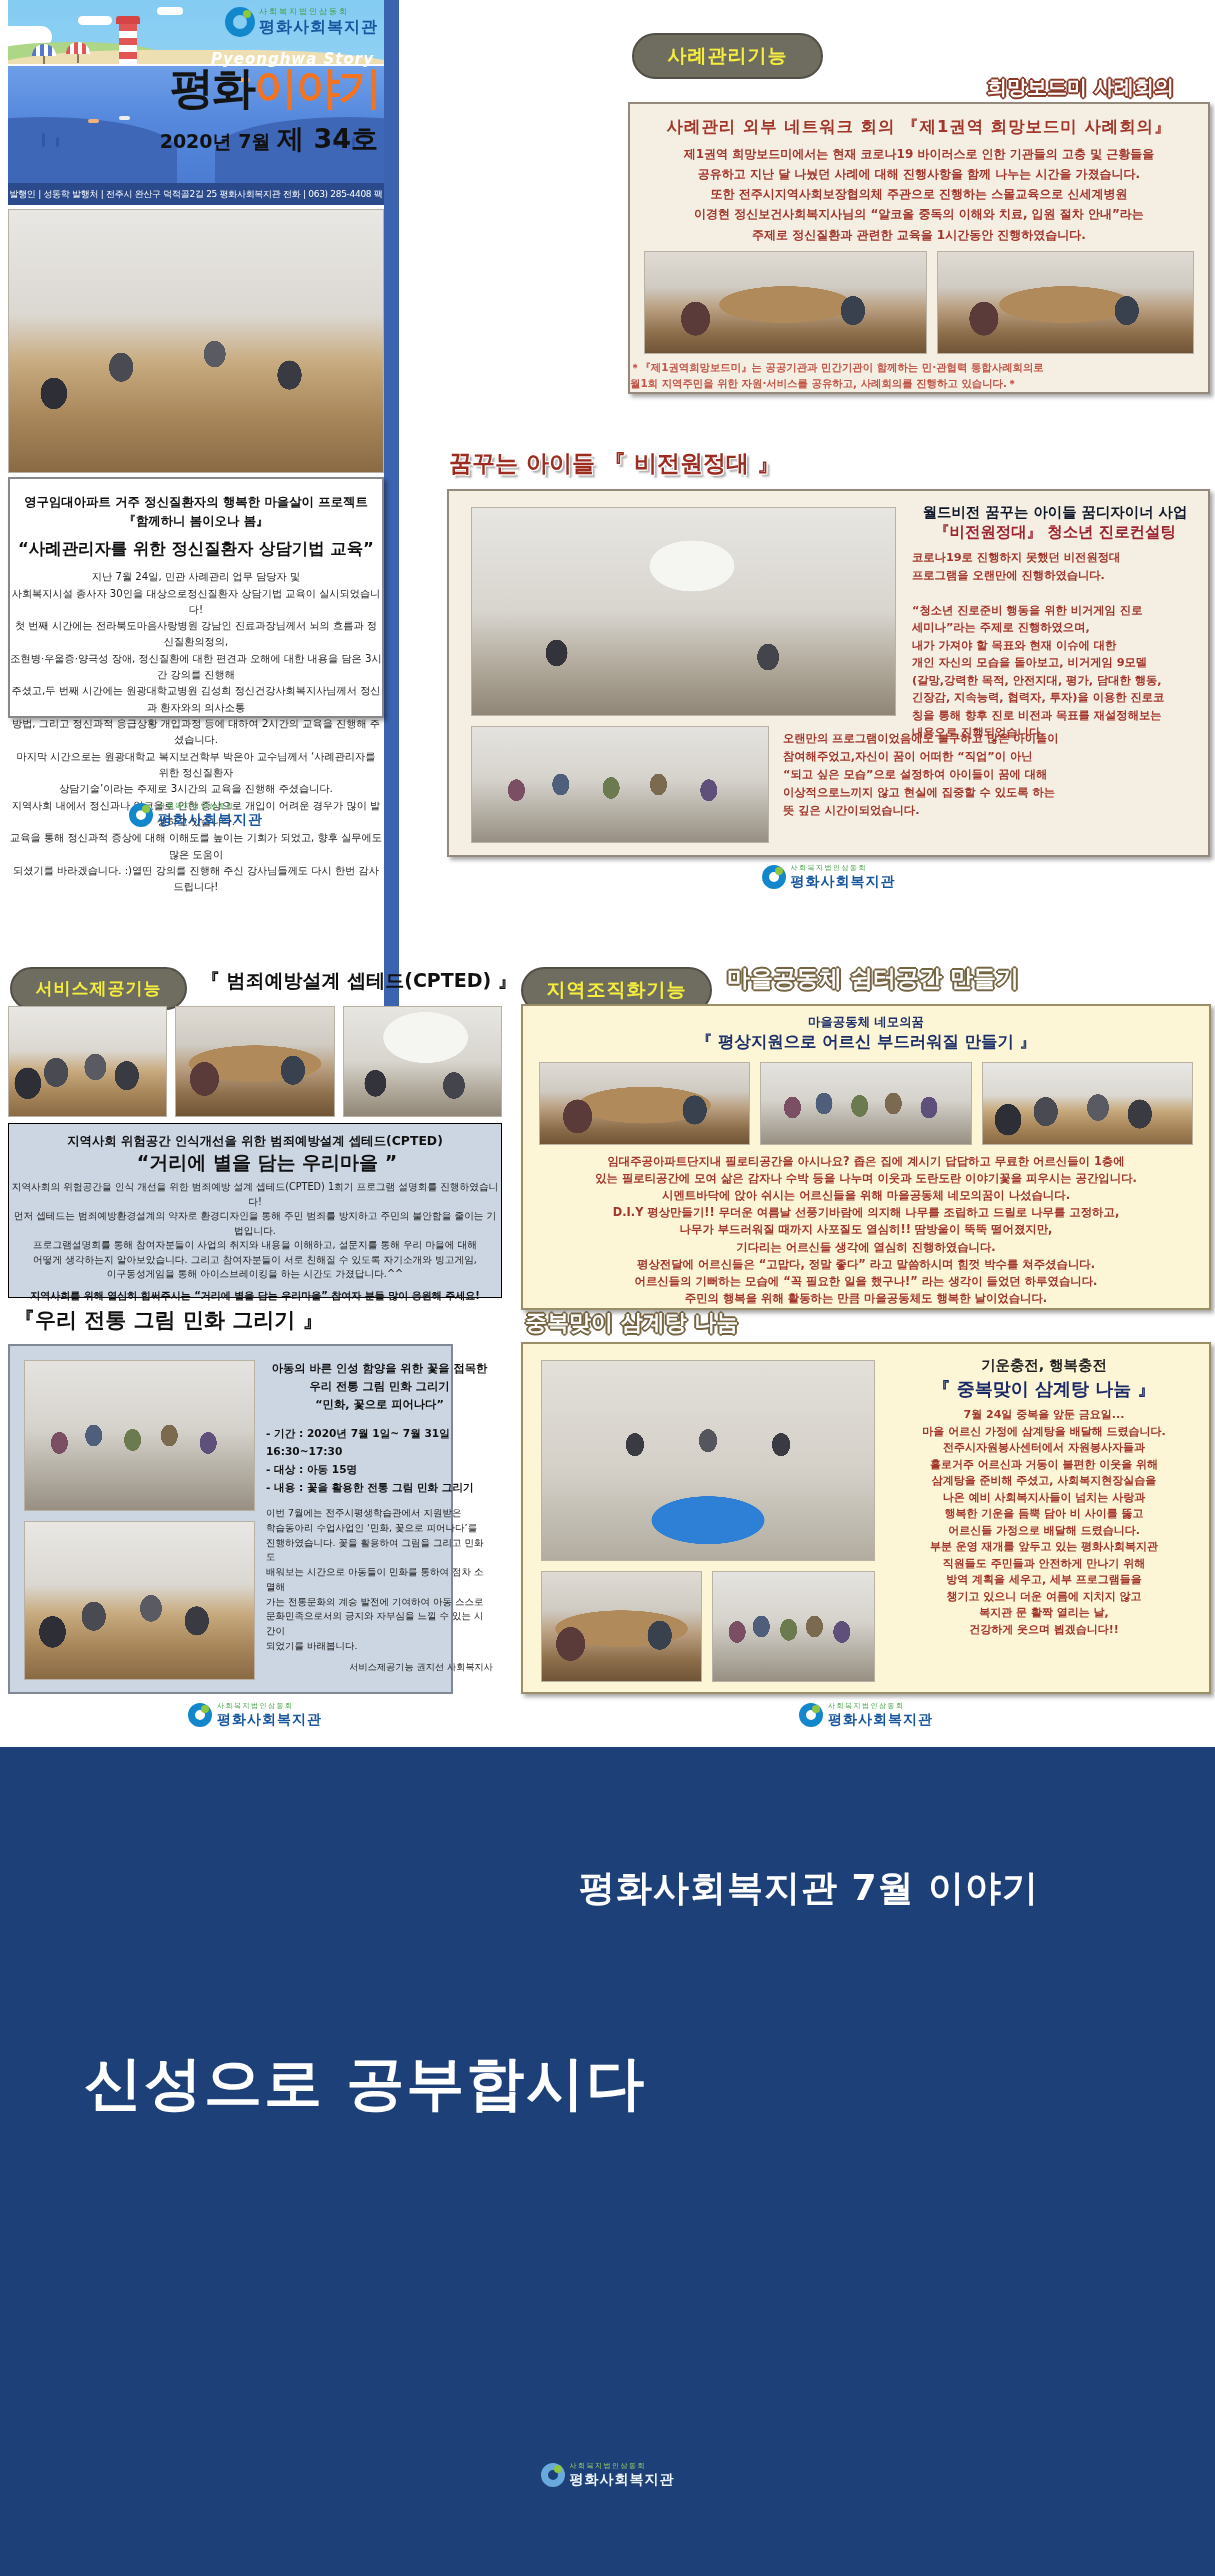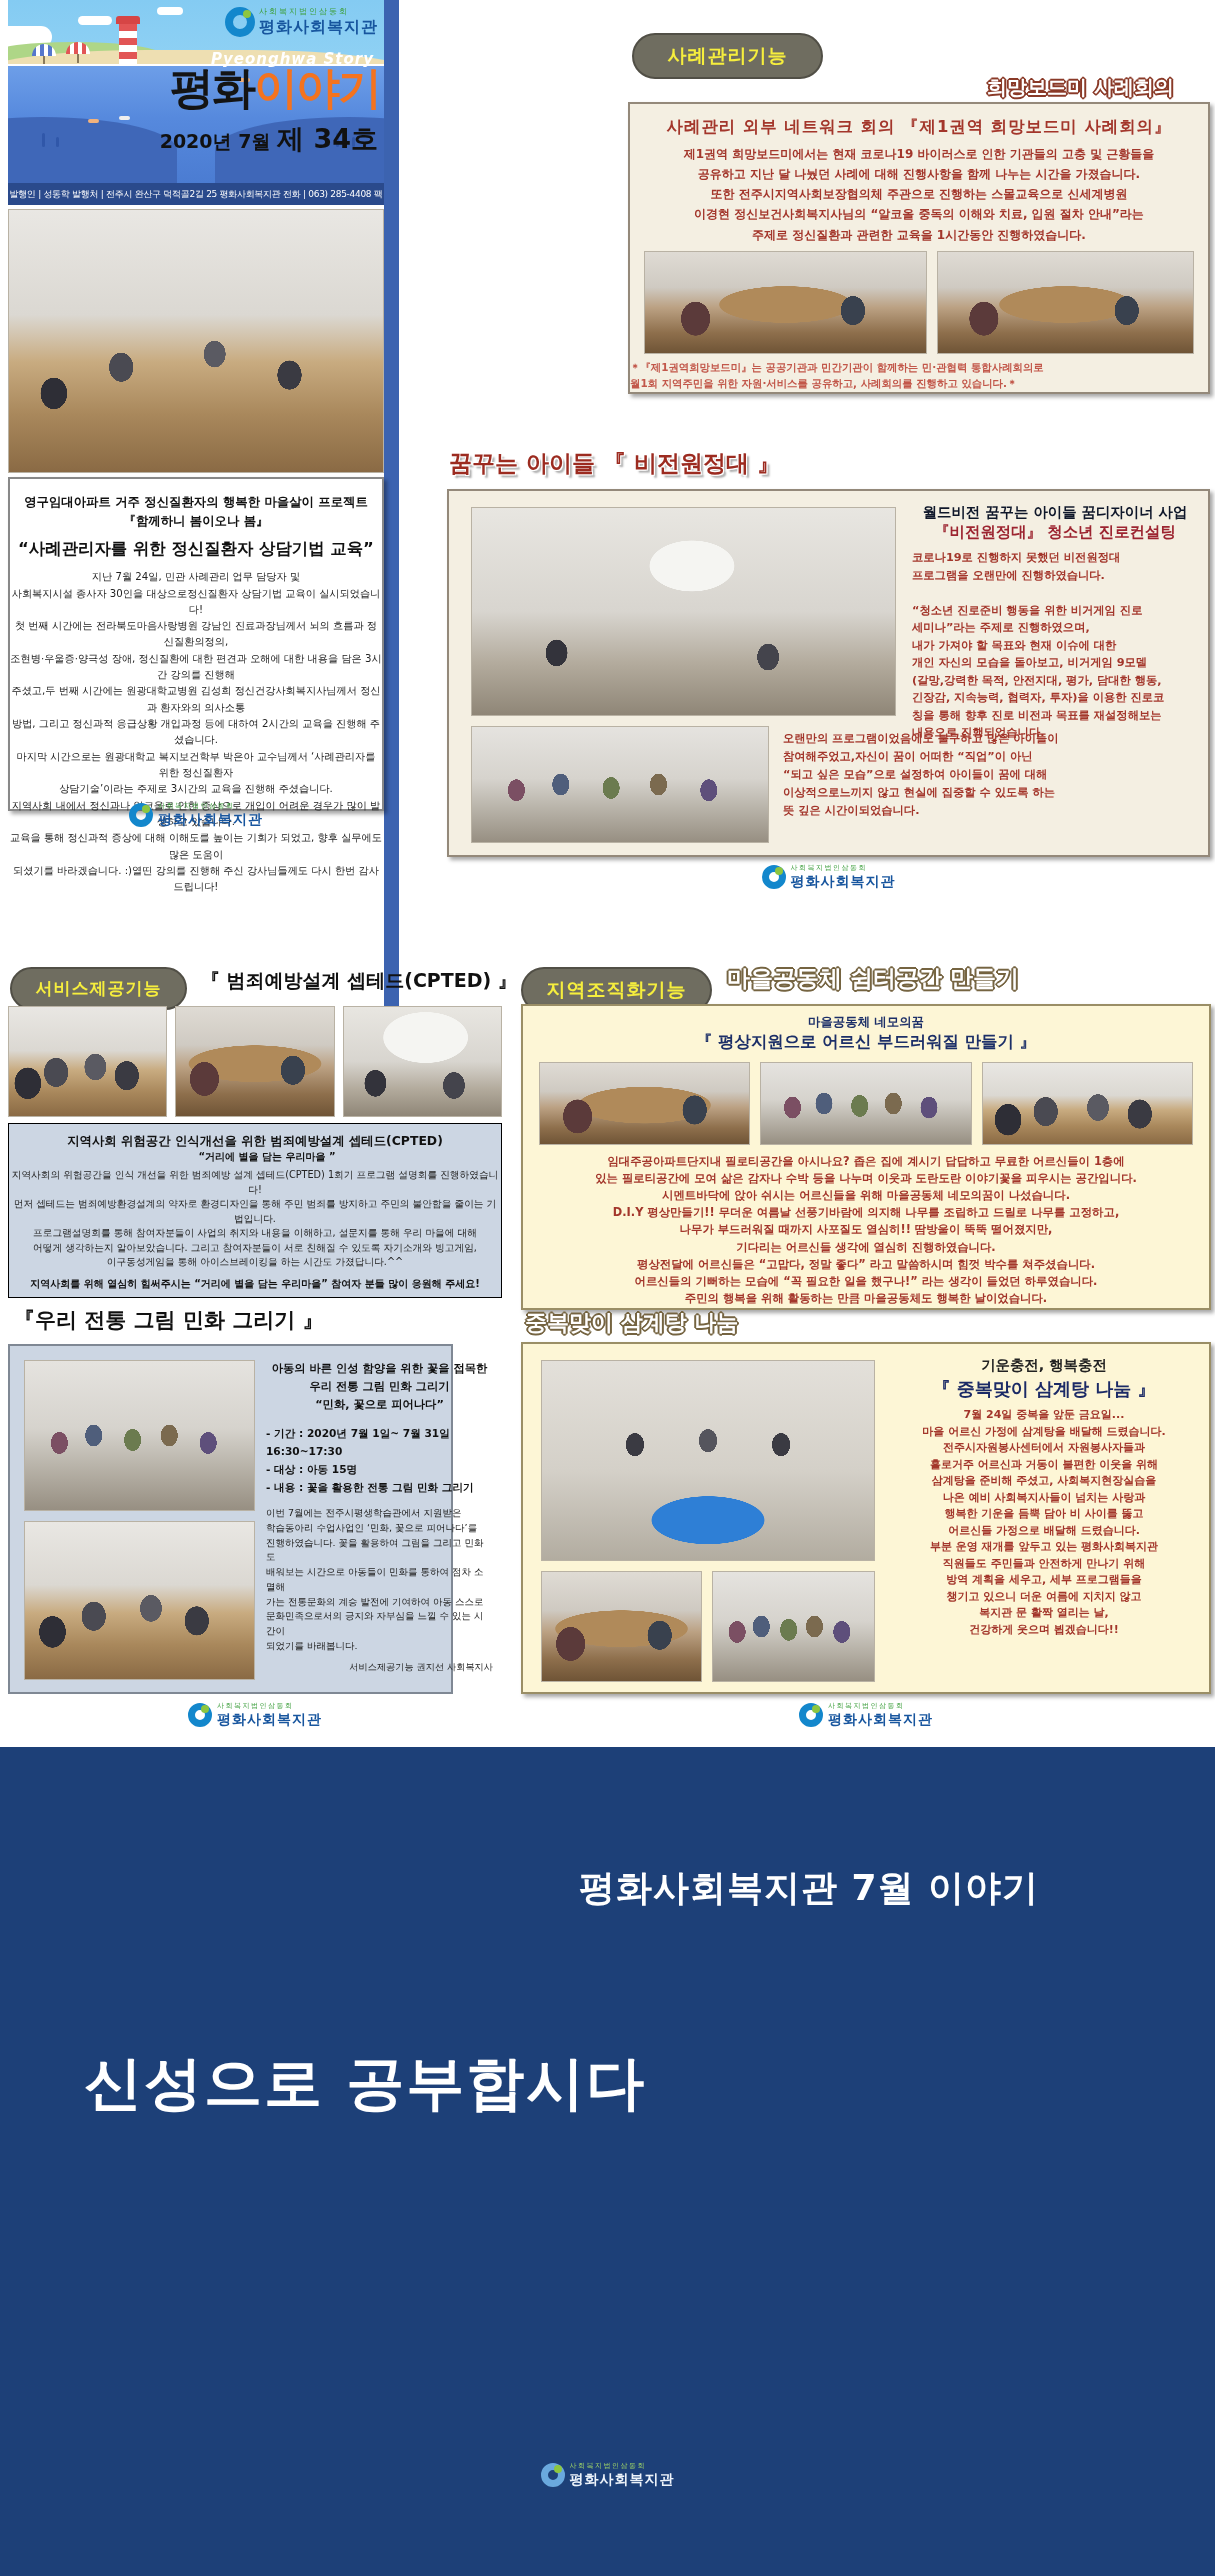--- a/index.html
+++ b/index.html
@@ -76,21 +76,21 @@
   .ot-red { text-shadow:2px 0 0 #8a3a28,-2px 0 0 #8a3a28,0 2px 0 #8a3a28,0 -2px 0 #8a3a28,1px 1px 0 #8a3a28,-1px -1px 0 #8a3a28,1px -1px 0 #8a3a28,-1px 1px 0 #8a3a28; }
   .ot-olive { text-shadow:2px 0 0 #756441,-2px 0 0 #756441,0 2px 0 #756441,0 -2px 0 #756441,1px 1px 0 #756441,-1px -1px 0 #756441,1px -1px 0 #756441,-1px 1px 0 #756441; }
 
   .box { position:absolute; box-sizing:border-box; }
   .beige  { background:#f4efe2; border:2px solid #94897a; box-shadow:3px 3px 4px rgba(0,0,0,.35); }
   .yellow { background:#fdf6d6; border:2px solid #9a8e66; box-shadow:3px 3px 4px rgba(0,0,0,.35); }
   .bluegray { background:#ccd6e3; }
 
   
   .big-photo { position:absolute; left:8px; top:209px; width:376px; height:264px; }
-  .article-box { position:absolute; left:8px; top:477px; width:376px; height:334px; background:#fff; border:2px solid #888; box-shadow:3px 3px 4px rgba(0,0,0,.35); box-sizing:border-box; text-align:center; padding-top:14px; }
+  .article-box { position:absolute; left:8px; top:477px; width:376px; height:241px; background:#fff; border:2px solid #888; box-shadow:3px 3px 4px rgba(0,0,0,.35); box-sizing:border-box; text-align:center; padding-top:14px; }
   .a-sub { font-size:12.4px; font-weight:bold; color:#111; line-height:1.5; }
   .a-title { font-size:16.4px; font-weight:bold; color:#111; margin:8px 0 9px; }
   .a-body { font-size:10.2px; line-height:1.6; color:#222; }
 
   .org-logo { position:absolute; display:flex; align-items:center; gap:5px; justify-content:center; }
   .org-logo .ring { width:24px; height:24px; border-width:7px; }
   .ol-txt { text-align:left; }
   .ol-org { font-size:7px; color:#3fa03f; letter-spacing:1.5px; }
   .ol-name { font-size:14px; font-weight:bold; color:#17559e; letter-spacing:1px; }
   .logo-light .ring { border-color:#6aa9de; }
@@ -115,21 +115,21 @@
   .db-t2 { font-size:15.4px; font-weight:bold; color:#9c2430; text-align:center; margin-bottom:6px; }
   .db-b1 { font-size:11.3px; color:#a3362b; line-height:1.55; font-weight:bold; text-align:left; }
   .db-b2 { position:absolute; left:334px; top:239px; width:415px; font-size:11.3px; color:#a3362b; line-height:1.6; font-weight:bold; text-align:left; }
 
   
   .cpted-header { position:absolute; left:201px; top:968px; font-size:19px; font-weight:bold; color:#111; }
   .photo-row-service { position:absolute; left:8px; top:1006px; width:494px; height:111px; display:flex; gap:8px; }
   .photo-row-service .photo { flex:1; }
   .cpted-box { left:8px; top:1123px; width:494px; height:175px; border:1px solid #000000; text-align:center; }
   .cp-s1 { margin-top:9px; font-size:12.4px; font-weight:bold; color:#111; }
-  .cp-s2 { font-size:10px; font-weight:bold; color:#111;padding-left:24px; }
+  .cp-s2 { font-size:19px; font-weight:bold; color:#111;padding-left:24px; }
   .cp-body { margin-top:4px; font-size:9.7px; line-height:1.5; color:#222; }
   .cp-foot { margin-top:7px; font-size:10px; font-weight:bold; color:#111; }
 
   .minhwa-header { position:absolute; left:14px; top:1306px; font-size:21px; font-weight:bold; color:#111; }
   .minhwa-box { left:8px; top:1344px; width:445px; height:350px; border:2px solid #7f8894; }
   .mw-p1 { position:absolute; left:14px; top:14px; width:231px; height:151px; }
   .mw-p2 { position:absolute; left:14px; top:175px; width:231px; height:159px; }
   .mw-text { position:absolute; left:256px; top:14px; width:227px; }
   .mw-intro { text-align:center; font-size:11.3px; font-weight:bold; line-height:1.6; color:#111; }
   .mw-details { margin-top:10px; font-size:10.6px; font-weight:bold; line-height:1.7; color:#111; text-align:left; }

